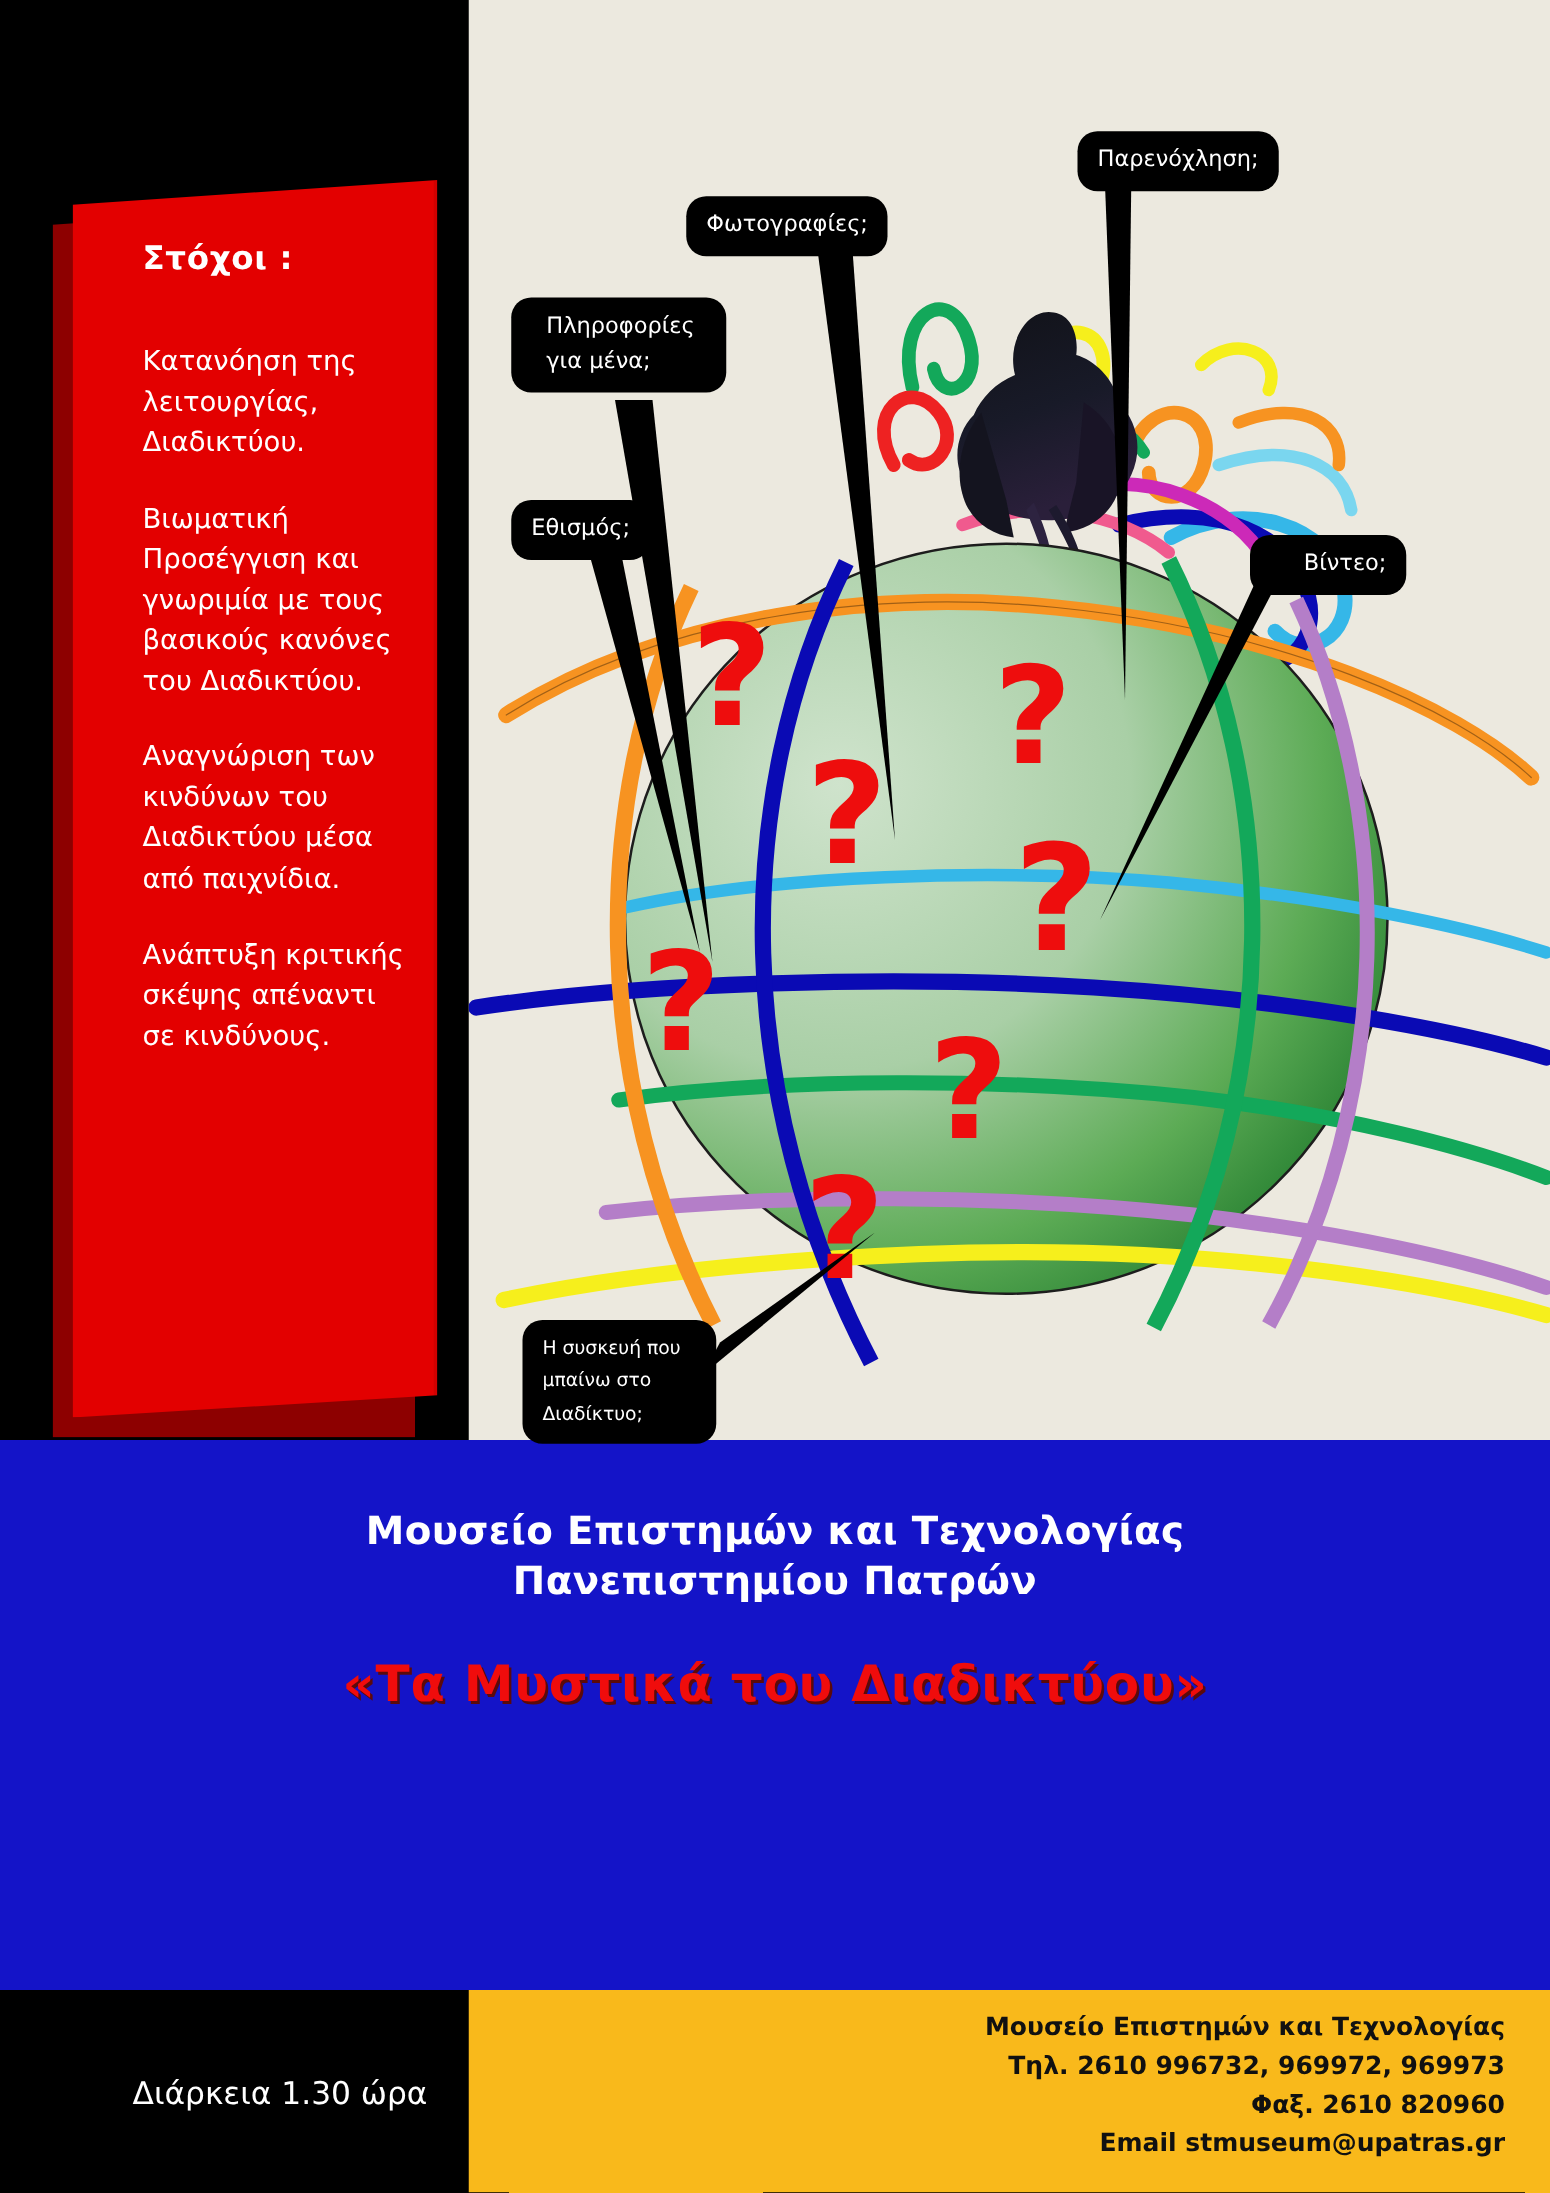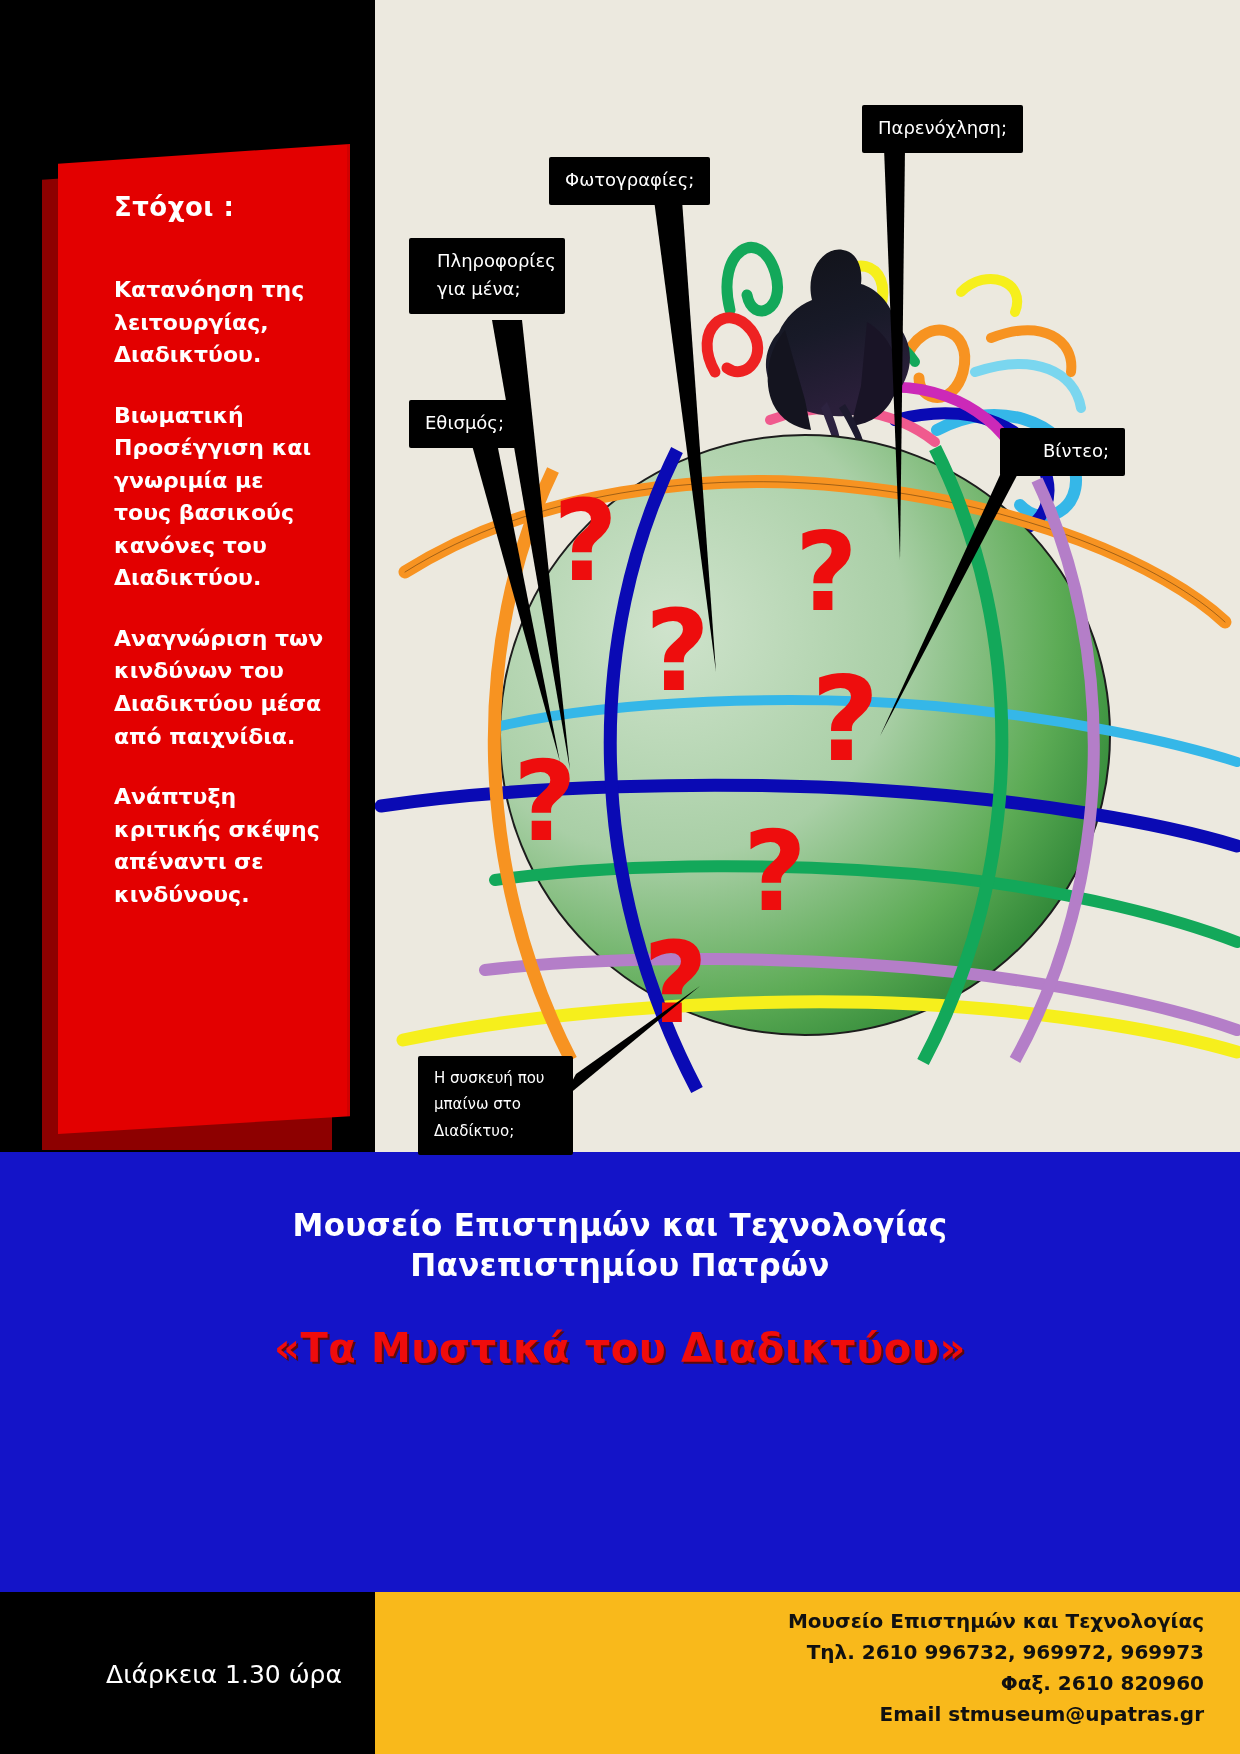--- a/index.html
+++ b/index.html
@@ -34,34 +34,34 @@
   .red-panel-inner {
     position:absolute; left:56px; top:48px; right:26px;
     color:#fff;
   }
   .goals-title {
     font-size:26px; font-weight:bold; letter-spacing:.5px;
     margin-bottom:52px;
   }
   .goal-p {
     font-size:22px; line-height:1.48; margin-bottom:28px;
-    font-weight:700;
+    font-weight:400;
   }
 
   
   .globe-wrap {
     position:absolute; left:375px; top:0; width:865px; height:1152px;
     pointer-events:none;
   }
   .globe-wrap svg { position:absolute; left:0; top:0; }
 
   
   .bubble {
     position:absolute; background:#000; color:#fff;
-    border-radius:2px; padding:9px 16px 11px 16px;
+    border-radius:16px; padding:9px 16px 11px 16px;
     font-family:"DejaVu Sans", sans-serif;
     font-size:18px; line-height:1.55; white-space:nowrap; z-index:40;
   }
   .bubble.multi { white-space:normal; }
   .tails { position:absolute; left:0; top:0; width:1240px; height:1152px; z-index:30; }
 
   
   .blue-band {
     position:absolute; left:0; top:1152px; width:1240px; height:440px;
     background:#1414c8;
@@ -197,21 +197,21 @@
     <polygon points="492,320 522,320 570,770" fill="#000"></polygon>
     <polygon points="470,438 496,438 560,762" fill="#000"></polygon>
     <polygon points="1006,462 1024,462 880,736" fill="#000"></polygon>
     <polygon points="576,1074 562,1100 700,986" fill="#000"></polygon>
   </svg>
 
   <div class="bubble" style="left:862px; top:105px;">Παρενόχληση;</div>
 
   <div class="bubble" style="left:549px; top:157px;">Φωτογραφίες;</div>
 
-  <div class="bubble multi" style="left:409px; top:238px; width:156px; white-space:normal;padding-left:28px;">Πληροφορίες για μένα;</div>
+  <div class="bubble multi" style="left:409px; top:238px; width:172px; white-space:normal;padding-left:28px;">Πληροφορίες για μένα;</div>
 
   <div class="bubble" style="left:409px; top:400px;">Εθισμός;</div>
 
   <div class="bubble" style="left:1000px; top:428px;padding-left:43px;">Βίντεο;</div>
 
   <div class="bubble multi" style="left:418px; top:1056px; width:155px; font-size:15px; line-height:1.75;">Η συσκευή που μπαίνω  στο Διαδίκτυο;</div>
 
   <div class="blue-band">
     <div class="org1">
       <div>Μουσείο  Επιστημών και Τεχνολογίας</div>

